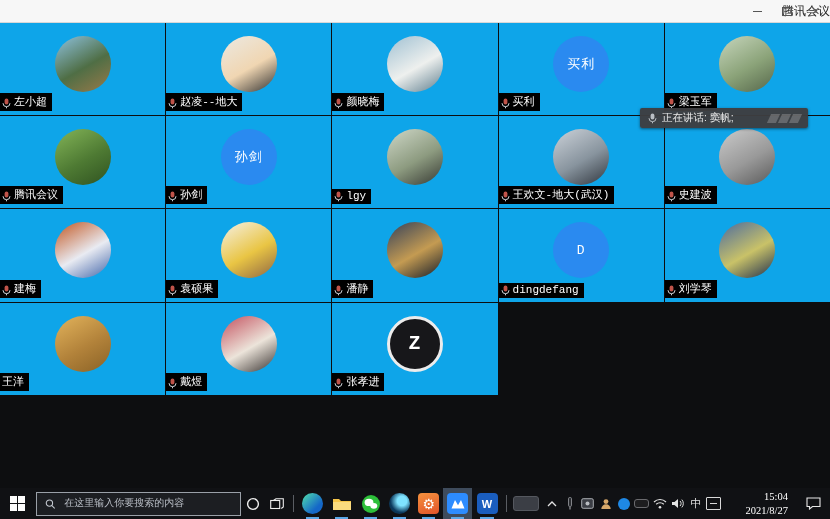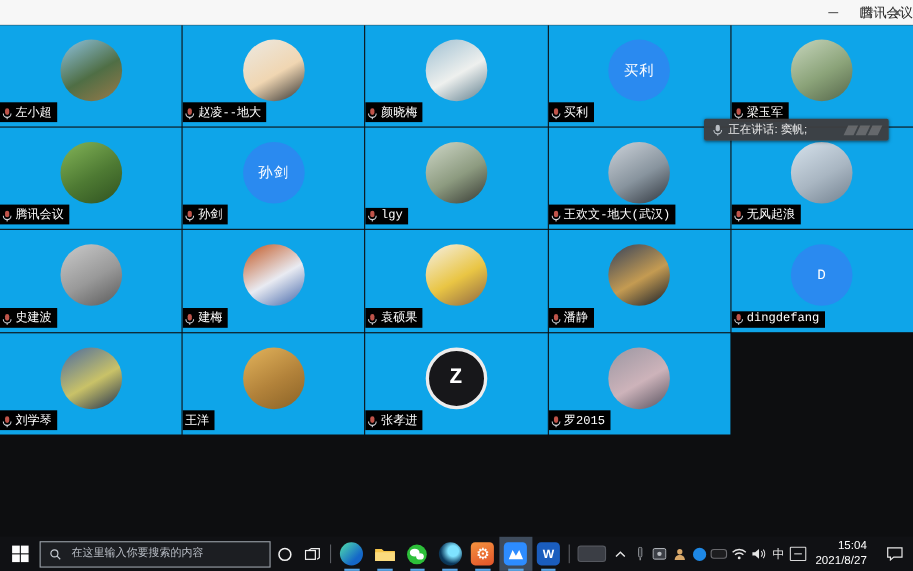--- a/index.html
+++ b/index.html
@@ -47,21 +47,21 @@
   .orangeapp{background:linear-gradient(160deg,#f5923e,#e2542a);font-size:14px;}
   .meeting{background:#2d8cff;}
   .word{background:#1a5dbe;font-weight:bold;font-size:11px;}
   .tray{display:flex;align-items:center;gap:1px;margin-left:auto;}
   .tray-ic{width:17px;height:100%;display:flex;align-items:center;justify-content:center;color:#e3e3e3;font-size:11px;}
   .pillwidget{width:24px;height:13px;border-radius:3px;background:#3b3e45;border:1px solid #55585f;}
   .blackpill{width:13px;height:7px;border-radius:3px;background:#1d1d1f;border:1px solid #6a6a6e;}
   .bluecircle{width:12px;height:12px;border-radius:50%;background:#1e88e5;}
   .kbbox{width:13px;height:11px;border:1px solid #d9d9d9;border-radius:1px;display:flex;align-items:center;justify-content:center;}
   .kbbox i{width:7px;height:1px;background:#d9d9d9;display:block;}
-  .clock{text-align:right;font-size:10.5px;line-height:1.25;margin:0 7px 0 6px;color:#fff;}
+  .clock{text-align:right;font-size:10.5px;line-height:1.25;margin:0 7px 0 22px;color:#fff;font-family:Liberation Serif, serif;}
   .action{width:34px;height:100%;display:flex;align-items:center;justify-content:center;}
 </style>
 </head>
 <body>
 
 <div class="window">
 
   <div class="titlebar">
     <div class="title">腾讯会议</div>
     <div class="win-controls">
@@ -175,31 +175,20 @@
         <div class="name-tag">
           <svg class="mic" width="9" height="11" viewBox="0 0 9 11">
             <rect x="2.6" y="0.5" width="3.8" height="6" rx="1.9" fill="#c0544a"></rect>
             <path d="M1 5.2a3.5 3.5 0 0 0 7 0" fill="none" stroke="#cfd3d8" stroke-width="1"></path>
             <line x1="4.5" y1="8.7" x2="4.5" y2="10.3" stroke="#cfd3d8" stroke-width="1"></line>
           </svg>
           <span>王欢文-地大(武汉)</span>
         </div>
       </div>
       <div class="tile">
-        <div class="avatar" style="background: linear-gradient(150deg, rgb(214, 226, 236) 0%, rgb(169, 182, 194) 55%, rgb(114, 129, 143) 100%);"></div>
-        <div class="name-tag">
-          <svg class="mic" width="9" height="11" viewBox="0 0 9 11">
-            <rect x="2.6" y="0.5" width="3.8" height="6" rx="1.9" fill="#c0544a"></rect>
-            <path d="M1 5.2a3.5 3.5 0 0 0 7 0" fill="none" stroke="#cfd3d8" stroke-width="1"></path>
-            <line x1="4.5" y1="8.7" x2="4.5" y2="10.3" stroke="#cfd3d8" stroke-width="1"></line>
-          </svg>
-          <span>无风起浪</span>
-        </div>
-      </div>
-      <div class="tile">
         <div class="avatar" style="background: linear-gradient(150deg, rgb(203, 203, 203) 0%, rgb(153, 153, 153) 55%, rgb(89, 89, 89) 100%);"></div>
         <div class="name-tag">
           <svg class="mic" width="9" height="11" viewBox="0 0 9 11">
             <rect x="2.6" y="0.5" width="3.8" height="6" rx="1.9" fill="#c0544a"></rect>
             <path d="M1 5.2a3.5 3.5 0 0 0 7 0" fill="none" stroke="#cfd3d8" stroke-width="1"></path>
             <line x1="4.5" y1="8.7" x2="4.5" y2="10.3" stroke="#cfd3d8" stroke-width="1"></line>
           </svg>
           <span>史建波</span>
         </div>
       </div>
@@ -260,41 +249,41 @@
           <span>刘学琴</span>
         </div>
       </div>
       <div class="tile">
         <div class="avatar" style="background: linear-gradient(150deg, rgb(227, 180, 92) 0%, rgb(178, 130, 58) 55%, rgb(138, 98, 38) 100%);"></div>
         <div class="name-tag">
           <span>王洋</span>
         </div>
       </div>
       <div class="tile">
+        <div class="avatar" style="background: linear-gradient(150deg, rgb(196, 80, 94) 0%, rgb(236, 228, 218) 55%, rgb(53, 48, 46) 100%);"></div>
+        <div class="name-tag">
+          <svg class="mic" width="9" height="11" viewBox="0 0 9 11">
+            <rect x="2.6" y="0.5" width="3.8" height="6" rx="1.9" fill="#c0544a"></rect>
+            <path d="M1 5.2a3.5 3.5 0 0 0 7 0" fill="none" stroke="#cfd3d8" stroke-width="1"></path>
+            <line x1="4.5" y1="8.7" x2="4.5" y2="10.3" stroke="#cfd3d8" stroke-width="1"></line>
+          </svg>
+          <span>戴煜</span>
+        </div>
+      </div>
+      <div class="tile">
         <div class="avatar text ring" style="background: rgb(23, 23, 26);">
           <span>Z</span>
         </div>
         <div class="name-tag">
           <svg class="mic" width="9" height="11" viewBox="0 0 9 11">
             <rect x="2.6" y="0.5" width="3.8" height="6" rx="1.9" fill="#c0544a"></rect>
             <path d="M1 5.2a3.5 3.5 0 0 0 7 0" fill="none" stroke="#cfd3d8" stroke-width="1"></path>
             <line x1="4.5" y1="8.7" x2="4.5" y2="10.3" stroke="#cfd3d8" stroke-width="1"></line>
           </svg>
           <span>张孝进</span>
-        </div>
-      </div>
-      <div class="tile">
-        <div class="avatar" style="background: linear-gradient(150deg, rgb(155, 151, 162) 0%, rgb(205, 179, 186) 55%, rgb(85, 81, 94) 100%);"></div>
-        <div class="name-tag">
-          <svg class="mic" width="9" height="11" viewBox="0 0 9 11">
-            <rect x="2.6" y="0.5" width="3.8" height="6" rx="1.9" fill="#c0544a"></rect>
-            <path d="M1 5.2a3.5 3.5 0 0 0 7 0" fill="none" stroke="#cfd3d8" stroke-width="1"></path>
-            <line x1="4.5" y1="8.7" x2="4.5" y2="10.3" stroke="#cfd3d8" stroke-width="1"></line>
-          </svg>
-          <span>罗2015</span>
         </div>
       </div>
     </div>
 
   <div class="toast">
     <svg width="9" height="11" viewBox="0 0 9 11">
       <rect x="2.6" y="0.5" width="3.8" height="6" rx="1.9" fill="#b9bec4"></rect>
       <path d="M1 5.2a3.5 3.5 0 0 0 7 0" fill="none" stroke="#b9bec4" stroke-width="1"></path>
       <line x1="4.5" y1="8.7" x2="4.5" y2="10.3" stroke="#b9bec4" stroke-width="1"></line>
     </svg>

